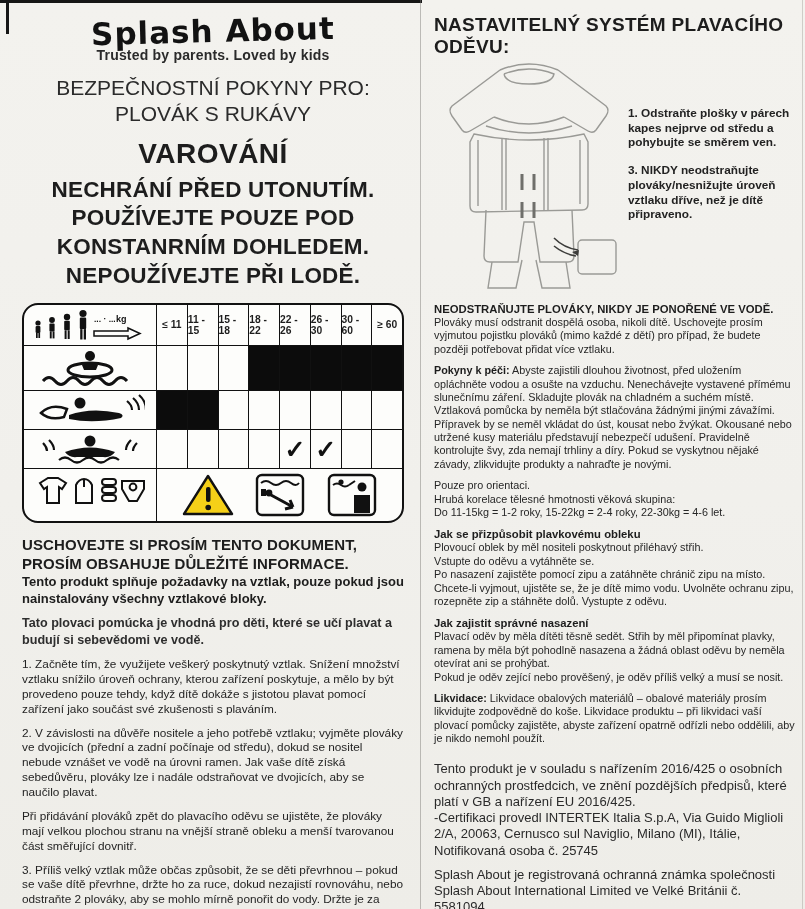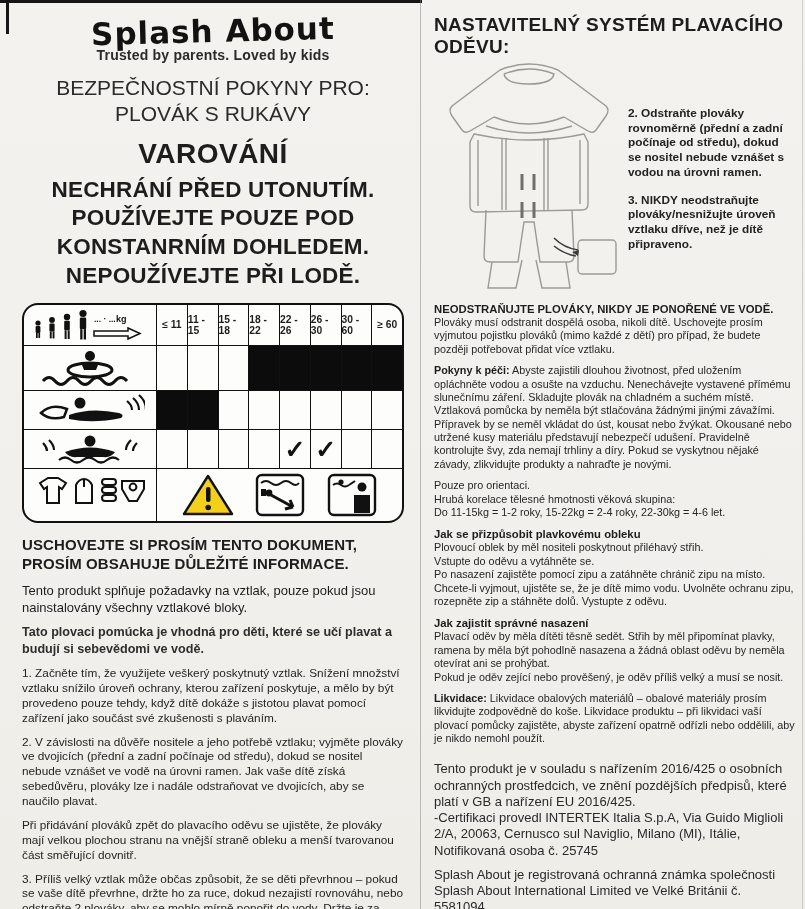--- a/index.html
+++ b/index.html
@@ -46,21 +46,21 @@
   .t-cell{flex:1;border-left:1.6px solid #111;display:flex;align-items:center;justify-content:center;
     font-size:10.3px;font-weight:bold;min-height:34px;position:relative;}
   .t-cell.filled{background:#0c0c0c;}
   .t-cell.check{font-size:25px;font-weight:bold;color:#111;overflow:visible;line-height:0;}
   .t-head .t-cell{min-height:40px;}
   .t-footer{display:flex;border-top:1.6px solid #111;}
   .t-footer .t-label{min-height:48px;}
   .t-footer .merged{flex:1;border-left:1.6px solid #111;display:flex;align-items:center;justify-content:space-around;padding:3px 14px;}
 
   .keep-doc{font-size:15px;font-weight:bold;margin-top:12px;line-height:1.3;letter-spacing:.1px;}
-  .buoy-note{font-size:13px;font-weight:normal;margin-top:9px;line-height:1.3;}
+  .buoy-note{font-size:13px;font-weight:bold;line-height:1.3;}
   .suit-note{font-size:12.6px;font-weight:bold;color:#2e2e2e;margin-top:8px;line-height:1.3;}
   .para{font-size:11.8px;line-height:1.26;margin-top:9px;color:#242424;}
 
   
   .r-heading{font-size:19px;font-weight:bold;letter-spacing:.3px;}
   .diagram-row{display:flex;margin-top:4px;}
   .diagram-box{flex:0 0 190px;}
   .steps{flex:1;padding-top:44px;padding-left:4px;}
   .step{font-size:11.8px;font-weight:bold;line-height:1.25;margin-bottom:13px;color:#222;}
 
@@ -278,21 +278,21 @@
               <path d="M88 112 v16 M100 112 v16 M88 140 v16 M100 140 v16"></path>
             </g>
 
             <rect x="144" y="178" width="38" height="34" rx="4"></rect>
             <path d="M120 176 q10 10 24 12 M120 184 q10 8 22 10" stroke="#3c3c3a" stroke-width="1.6"></path>
             <path d="M144 194 l-6 -4 l7 -2 z" fill="#3c3c3a" stroke="none"></path>
           </g>
         </svg>
       </div>
       <div class="steps">
-        <div class="step">2. Odstraňte plováky rovnoměrně (přední a zadní počínaje od středu), dokud se nositel nebude vznášet s vodou na úrovni ramen.</div>
+        <div class="step">1. Odstraňte plošky v párech kapes nejprve od středu a pohybujte se směrem ven.</div>
         <div class="step">3. NIKDY neodstraňujte plováky/nesnižujte úroveň vztlaku dříve, než je dítě připraveno.</div>
       </div>
     </div>
 
     <div class="r-block">
       <div class="r-title">NEODSTRAŇUJTE PLOVÁKY, NIKDY JE PONOŘENÉ VE VODĚ.</div>
       <div class="r-body">Plováky musí odstranit dospělá osoba, nikoli dítě. Uschovejte prosím vyjmutou pojistku plováků (mimo každé z dětí) pro případ, že budete později potřebovat přidat více vztlaku.</div>
     </div>
 
     <div class="r-block r-body">

